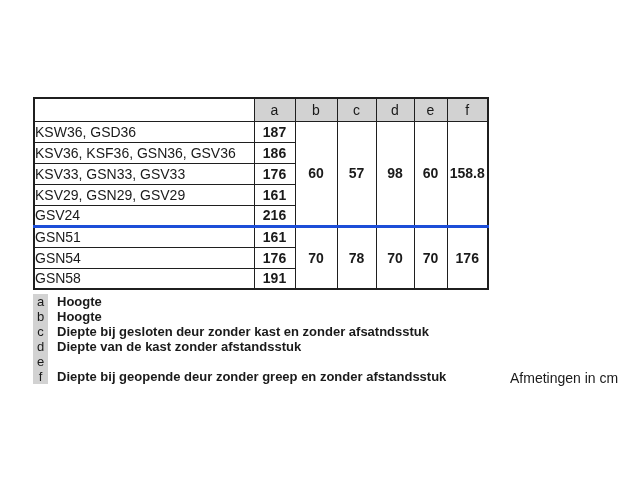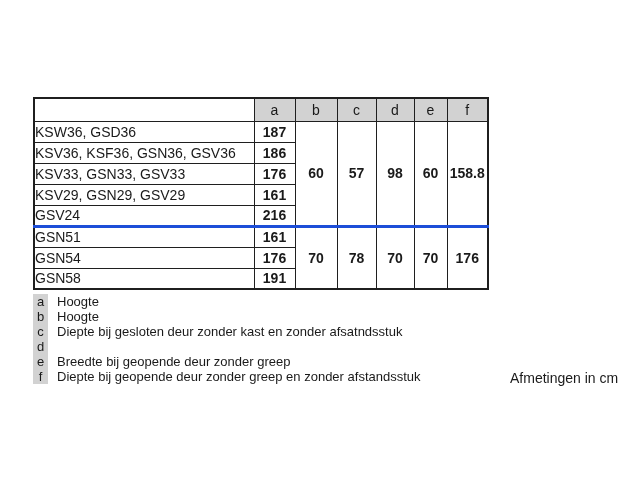--- a/index.html
+++ b/index.html
@@ -77,20 +77,21 @@
     width: 15px;
     height: 15px;
     line-height: 15px;
     background: #d2d2d2;
     text-align: center;
     flex: 0 0 15px;
   }
   .legend-label {
     margin-left: 9px;
     white-space: nowrap;
+    font-weight: bold;
   }
   .units-note {
     position: absolute;
     left: 510px;
     top: 370px;
     font-size: 14px;
     white-space: nowrap;
   }
 </style>
 </head>
@@ -173,24 +174,24 @@
     <div class="legend-row">
       <span class="legend-key">b</span>
       <span class="legend-label">Hoogte</span>
     </div>
     <div class="legend-row">
       <span class="legend-key">c</span>
       <span class="legend-label">Diepte bij gesloten deur zonder kast en zonder afsatndsstuk</span>
     </div>
     <div class="legend-row">
       <span class="legend-key">d</span>
+      <span class="legend-label">Diepte van de kast zonder afstandsstuk</span>
     </div>
     <div class="legend-row">
       <span class="legend-key">e</span>
-      <span class="legend-label">Breedte bij geopende deur zonder greep</span>
     </div>
     <div class="legend-row">
       <span class="legend-key">f</span>
       <span class="legend-label">Diepte bij geopende deur zonder greep en zonder afstandsstuk</span>
     </div>
   </div>
 
   <div class="units-note">Afmetingen in cm</div>
 
 </div>

